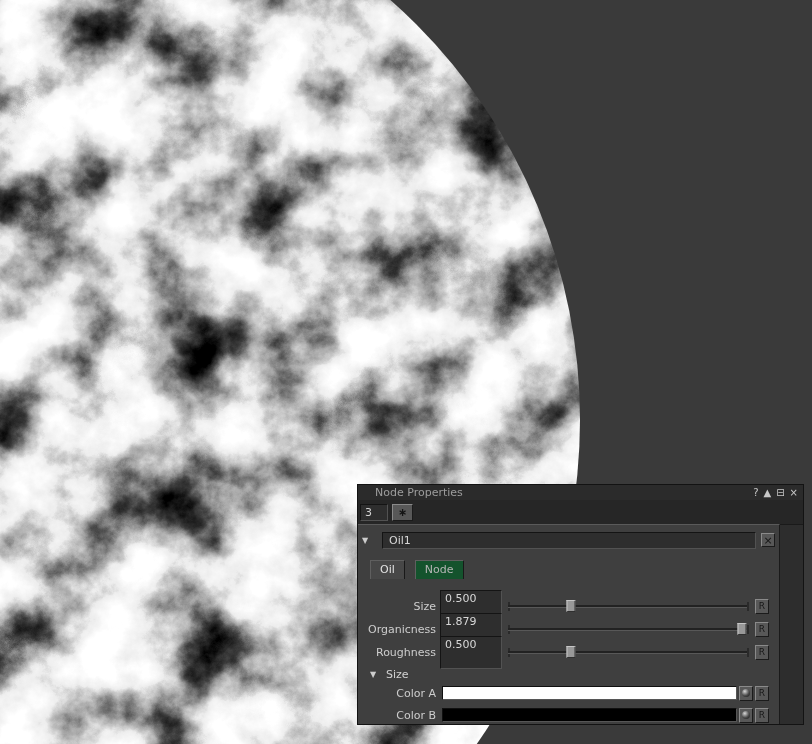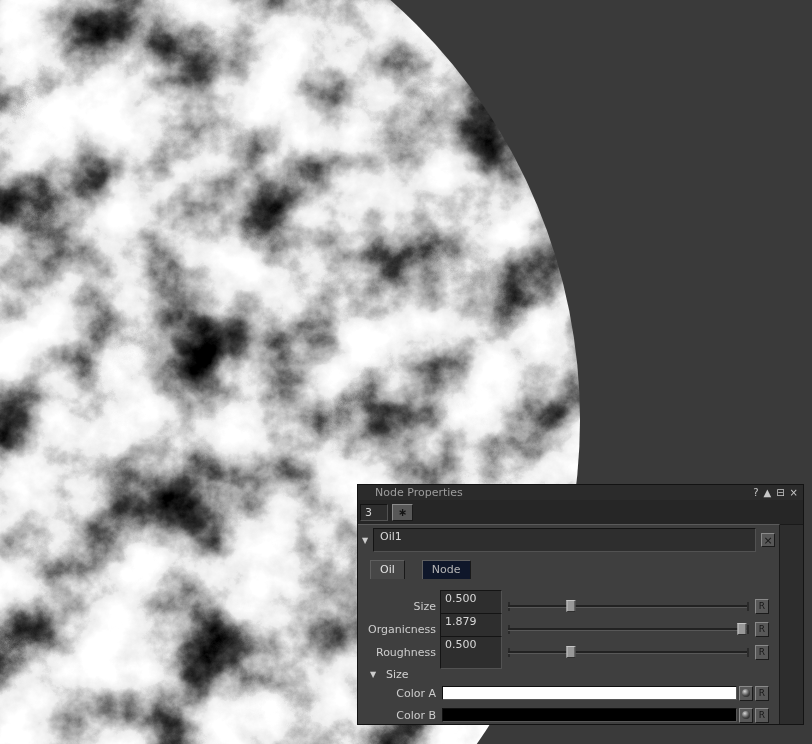--- a/index.html
+++ b/index.html
@@ -42,28 +42,28 @@
     position:absolute; left:0; top:39px; bottom:0; width:422px;
     background:#3f3f3f; border-top:1px solid #5a5a5a; border-right:1px solid #1a1a1a;
   }
   .scrollbar {
     position:absolute; right:0; top:39px; bottom:0; width:23px;
     background:#2d2d2d; border-top:1px solid #1a1a1a;
   }
 
   .node-header { display:flex; align-items:center; height:18px; margin:6px 4px 0 4px; }
   .tri { color:#cdcdcd; font-size:8px; width:11px; flex:none; }
-  .node-name { flex:1; height:24px; color:#d8d8d8; padding:1px 0 0 6px; line-height:14px; }
+  .node-name { flex:1; height:17px; color:#d8d8d8; padding:1px 0 0 6px; line-height:14px;margin-left:9px; }
   .close-btn { width:14px; height:14px; margin-left:5px; flex:none;
                display:flex; align-items:center; justify-content:center;
                color:#161616; font-size:11px; line-height:1; cursor:default; }
 
-  .tabs { display:flex; gap:17px; margin:11px 0 0 12px; height:19px; }
+  .tabs { display:flex; gap:10px; margin:11px 0 0 12px; height:19px; }
   .tab {
-    padding:2px 9px 0; font-size:11px; color:#b5b5b5; background:#0f172a;
+    padding:2px 9px 0; font-size:11px; color:#b5b5b5; background:#14532d;
     border:1px solid #191919; border-top-color:#5f5f5f; border-left-color:#5f5f5f;
     border-bottom:none; cursor:default;
   }
   .tab.active { background:#474747; color:#e2e2e2; }
 
   .param-row { display:flex; align-items:center; height:18px; margin:5px 10px 0 2px; }
   .param-row.first { margin-top:18px; }
   .plabel { width:80px; text-align:right; padding-right:4px; color:#cdcdcd; flex:none;
             white-space:nowrap; font-size:11px; }
   .pvalue { width:62px; height:33px; color:#d8d8d8; padding:1px 0 0 4px; flex:none; line-height:13px; }

